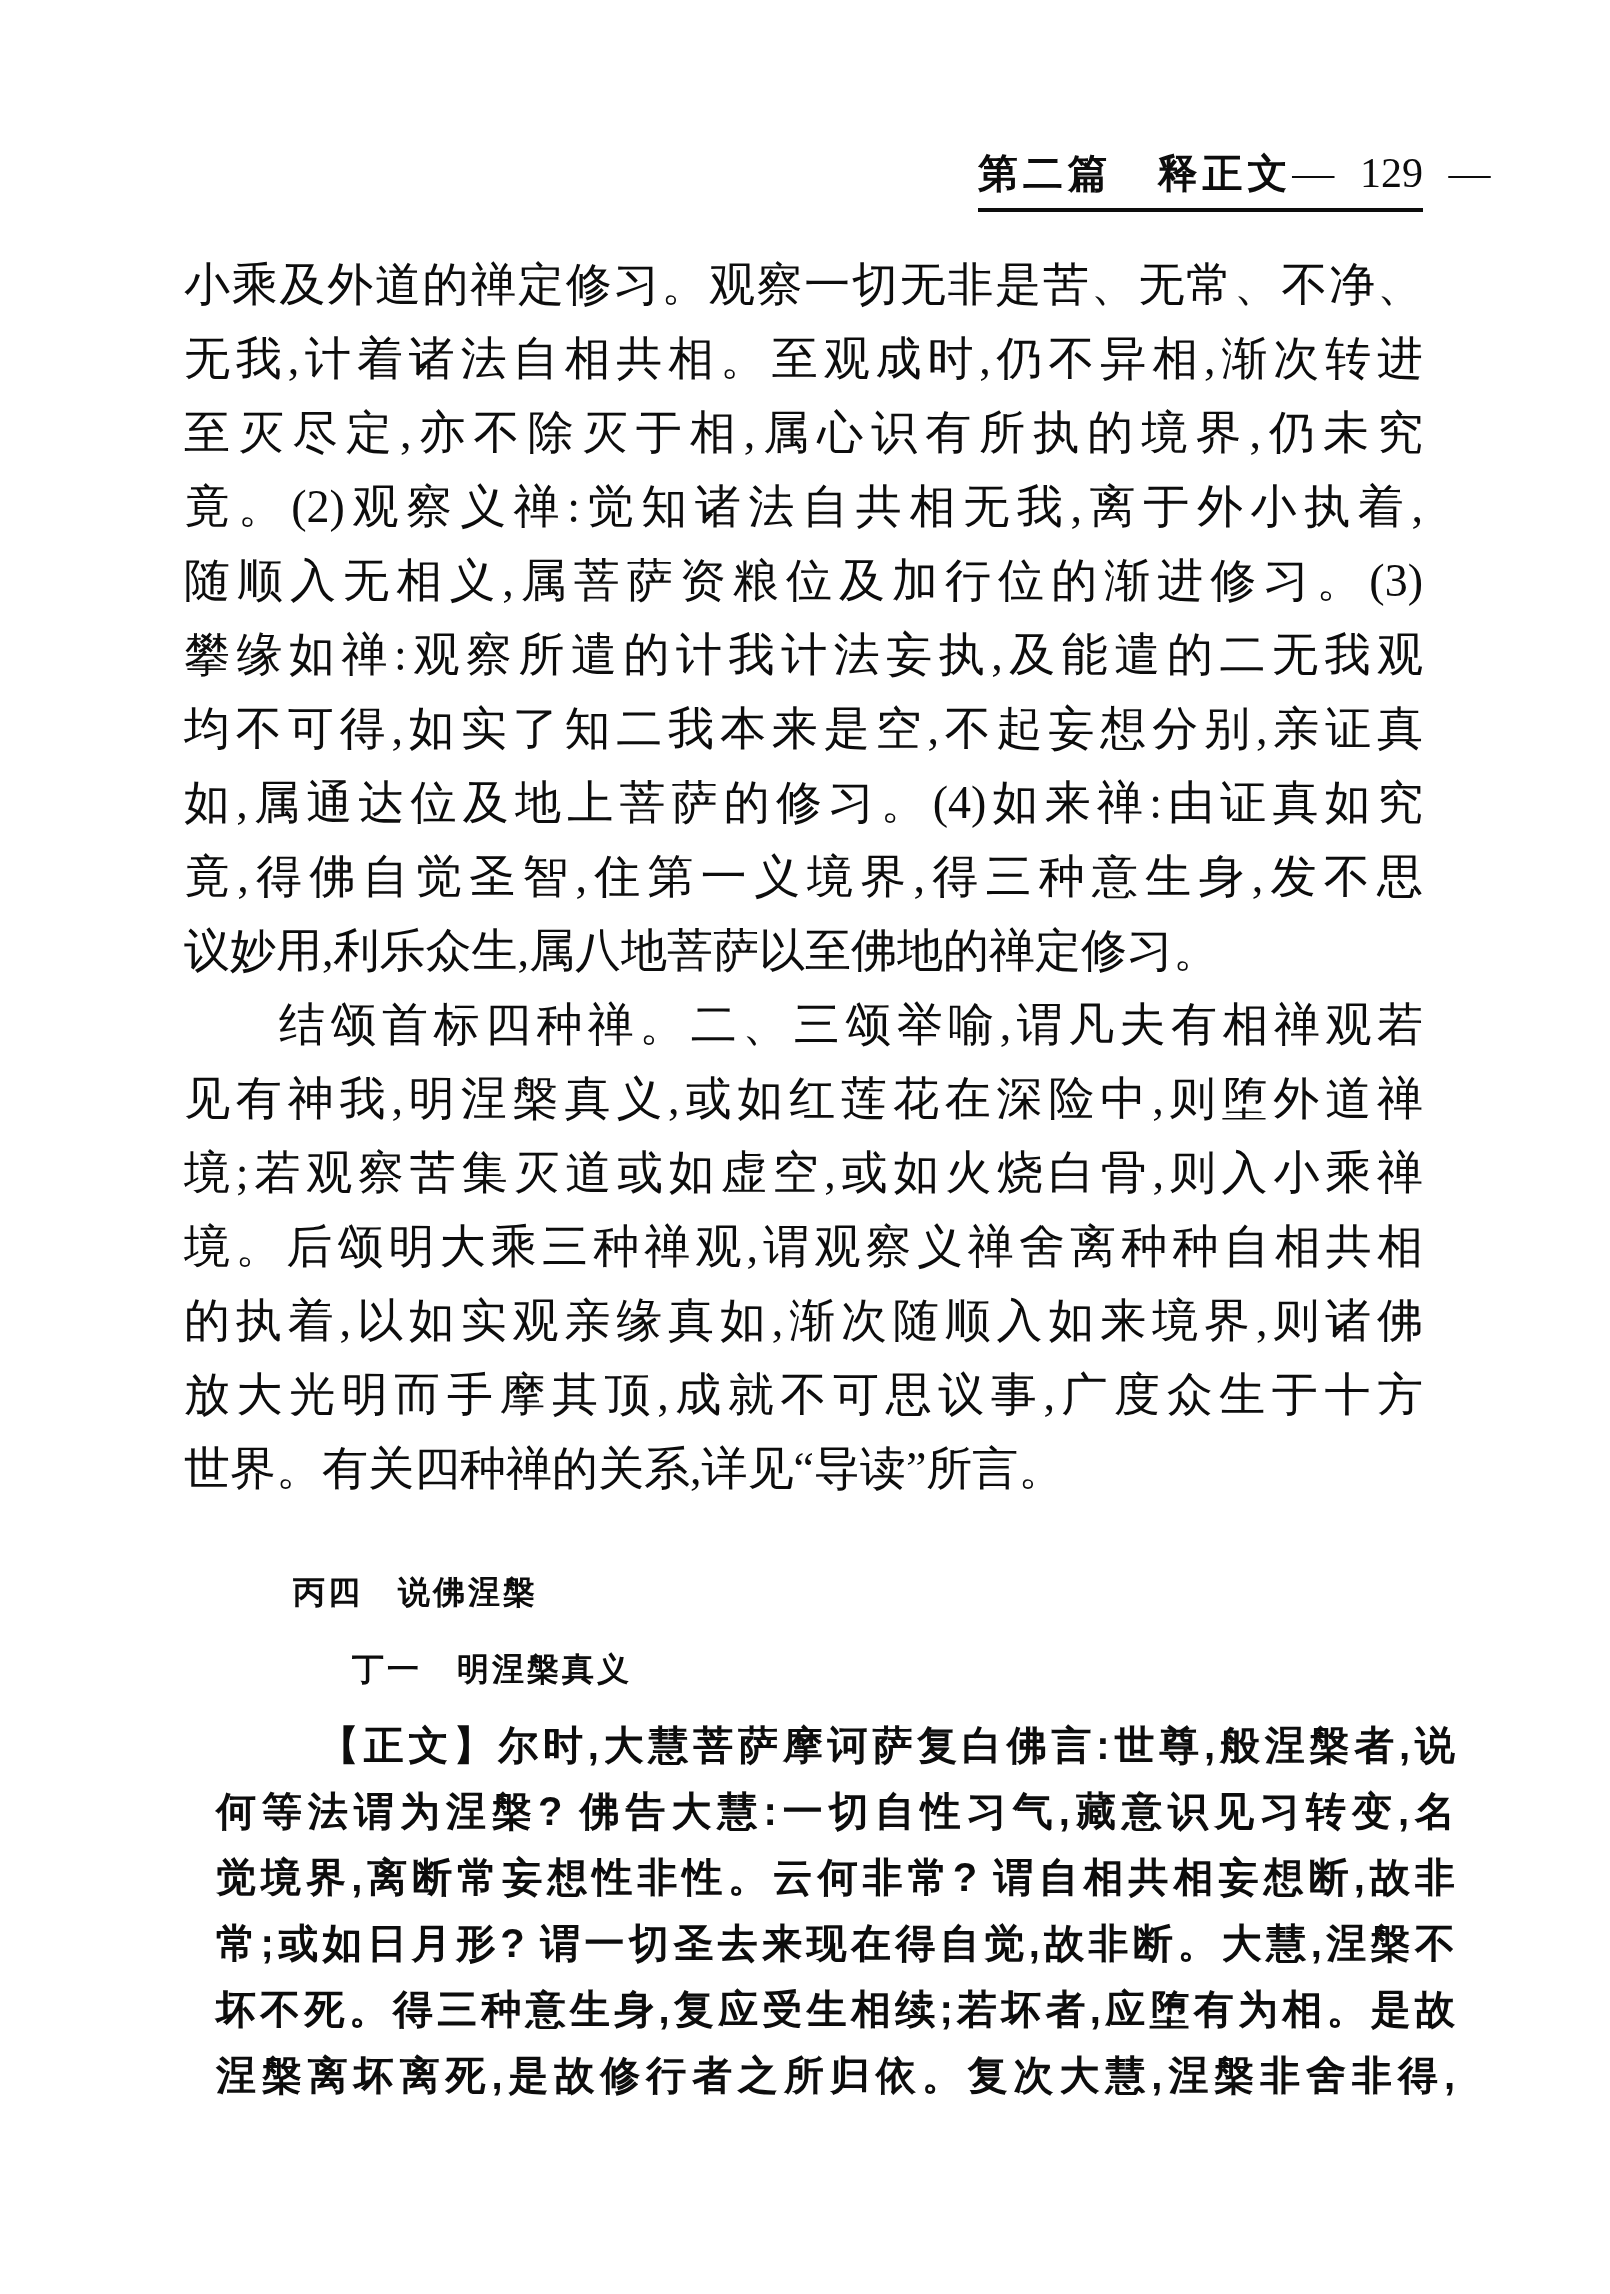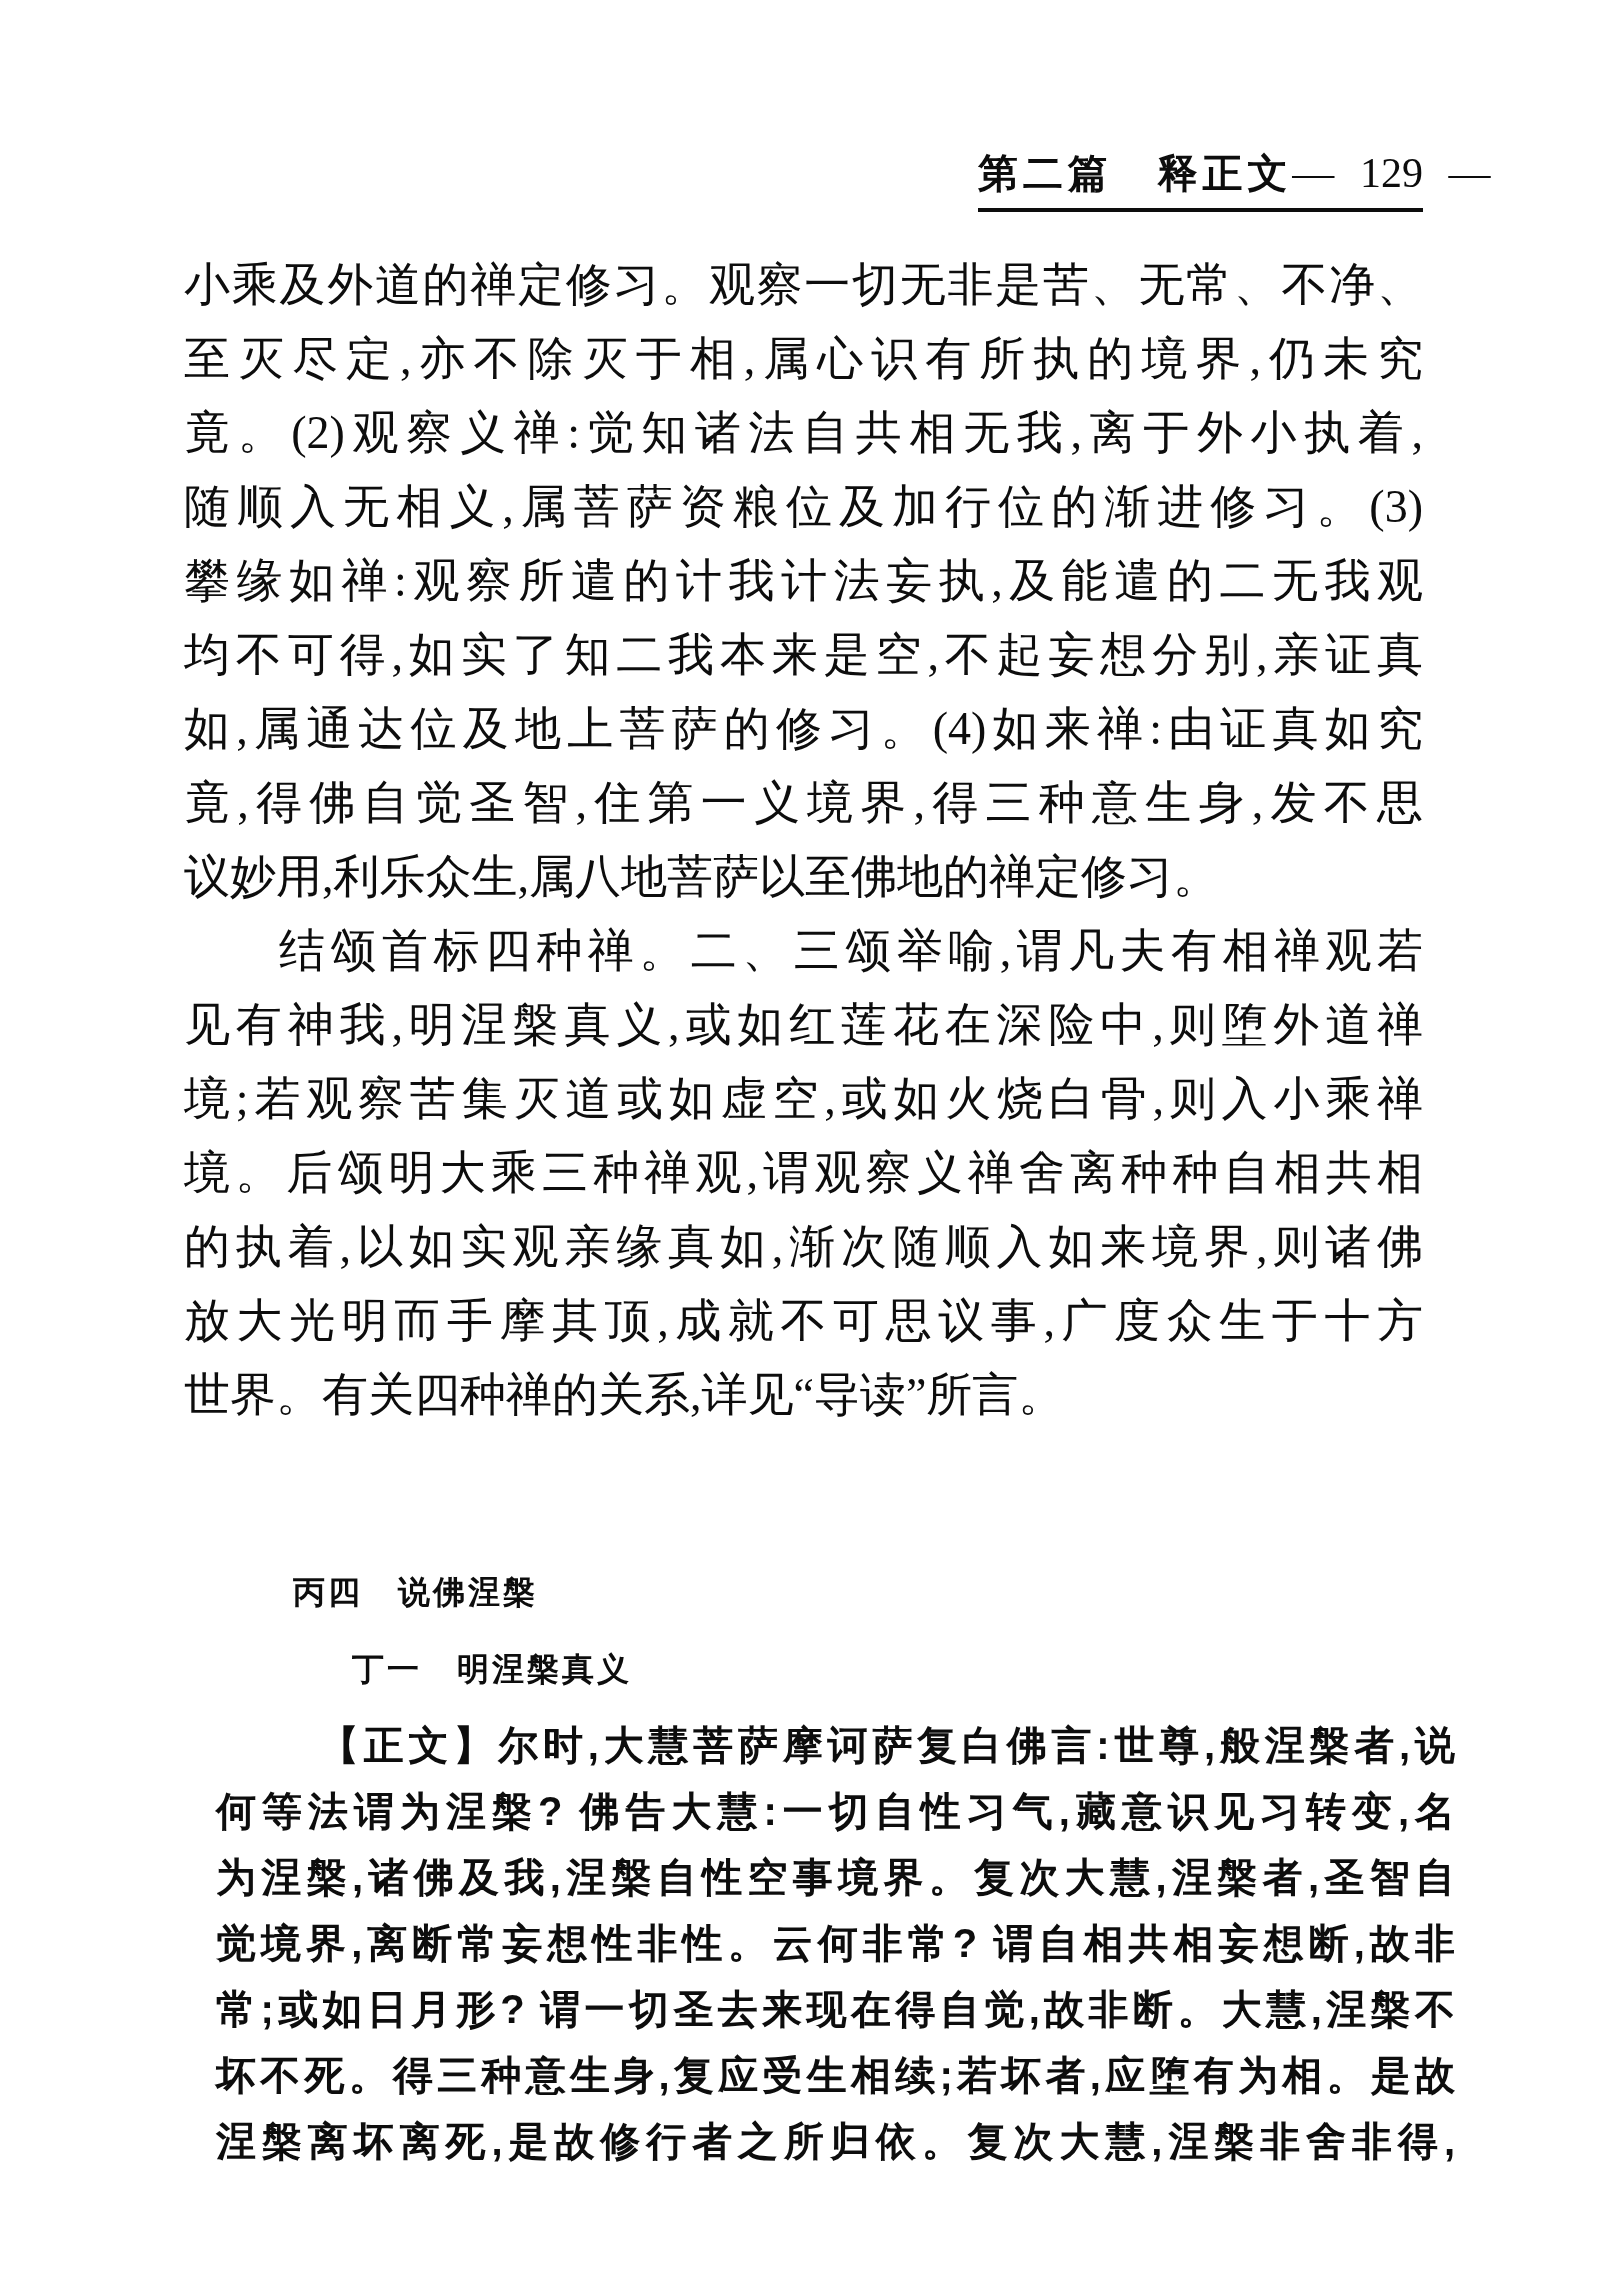--- a/index.html
+++ b/index.html
@@ -114,20 +114,21 @@
     <span class="folio">
       <span>—</span>
       <span>129</span>
       <span>—</span>
     </span>
   </div>
   <div class="header-rule"></div>
 
   <div class="commentary">
     <div class="tline">小乘及外道的禅定修习。观察一切无非是苦、无常、不净、</div>
+    <div class="tline">无我,计着诸法自相共相。至观成时,仍不异相,渐次转进</div>
     <div class="tline">至灭尽定,亦不除灭于相,属心识有所执的境界,仍未究</div>
     <div class="tline">竟。(2)观察义禅:觉知诸法自共相无我,离于外小执着,</div>
     <div class="tline">随顺入无相义,属菩萨资粮位及加行位的渐进修习。(3)</div>
     <div class="tline">攀缘如禅:观察所遣的计我计法妄执,及能遣的二无我观</div>
     <div class="tline">均不可得,如实了知二我本来是空,不起妄想分别,亲证真</div>
     <div class="tline">如,属通达位及地上菩萨的修习。(4)如来禅:由证真如究</div>
     <div class="tline">竟,得佛自觉圣智,住第一义境界,得三种意生身,发不思</div>
     <div class="tline para-end">议妙用,利乐众生,属八地菩萨以至佛地的禅定修习。</div>
     <div class="tline indent-2">结颂首标四种禅。二、三颂举喻,谓凡夫有相禅观若</div>
     <div class="tline">见有神我,明涅槃真义,或如红莲花在深险中,则堕外道禅</div>
@@ -137,21 +138,20 @@
     <div class="tline">放大光明而手摩其顶,成就不可思议事,广度众生于十方</div>
     <div class="tline para-end">世界。有关四种禅的关系,详见“导读”所言。</div>
   </div>
 
   <div class="heading heading-1">丙四　说佛涅槃</div>
   <div class="heading heading-2">丁一　明涅槃真义</div>
 
   <div class="scripture">
     <div class="tline indent-zw">【正文】尔时,大慧菩萨摩诃萨复白佛言:世尊,般涅槃者,说</div>
     <div class="tline">何等法谓为涅槃? 佛告大慧:一切自性习气,藏意识见习转变,名</div>
-    <div class="tline">为涅槃,诸佛及我,涅槃自性空事境界。复次大慧,涅槃者,圣智自</div>
     <div class="tline">觉境界,离断常妄想性非性。云何非常? 谓自相共相妄想断,故非</div>
     <div class="tline">常;或如日月形? 谓一切圣去来现在得自觉,故非断。大慧,涅槃不</div>
     <div class="tline">坏不死。得三种意生身,复应受生相续;若坏者,应堕有为相。是故</div>
     <div class="tline">涅槃离坏离死,是故修行者之所归依。复次大慧,涅槃非舍非得,</div>
   </div>
 
 </div>
 
 
 </body></html>

